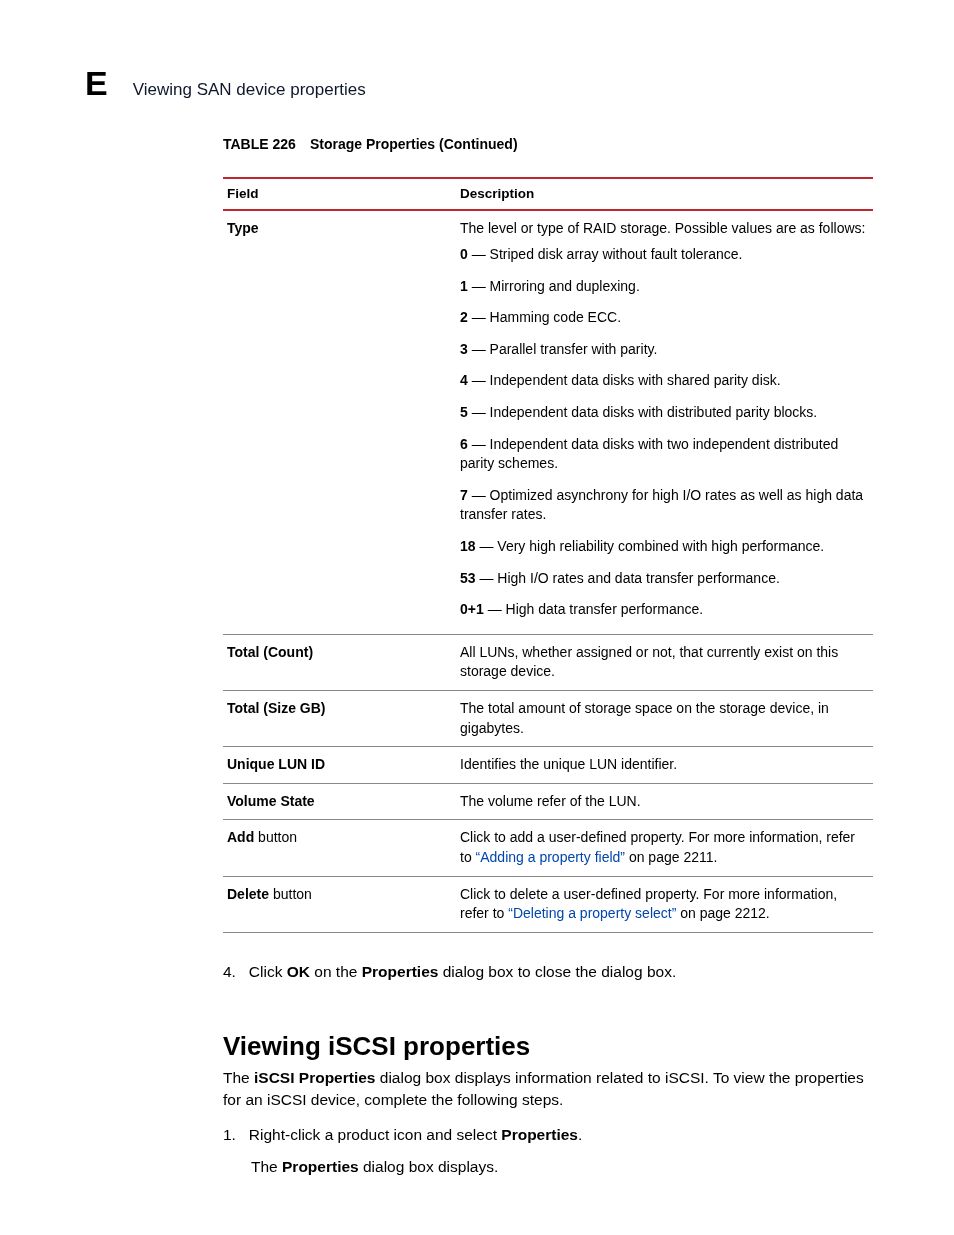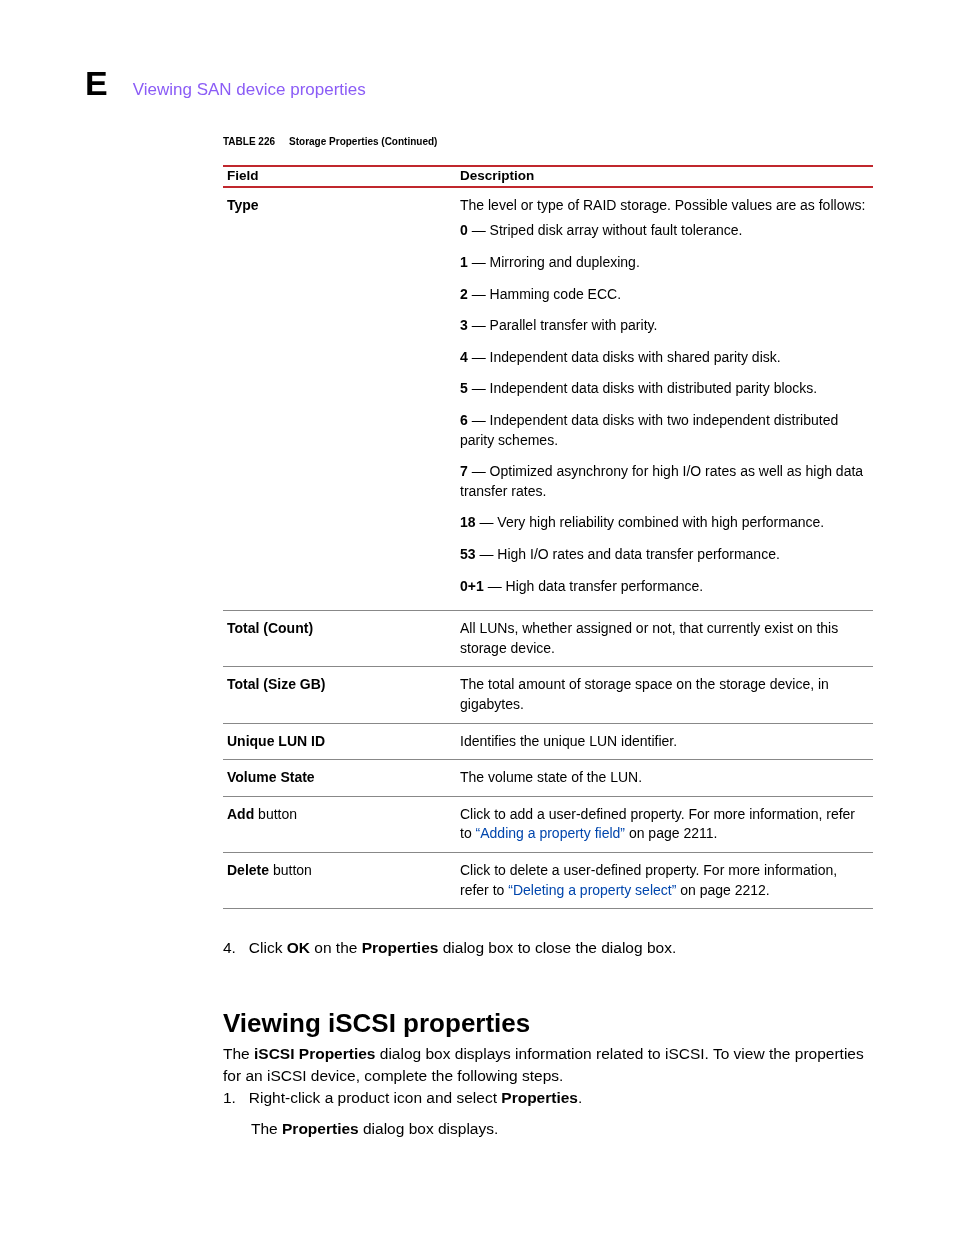--- a/index.html
+++ b/index.html
@@ -24,50 +24,50 @@
     gap: 25px;
   }
   .header .bigE {
     font-size: 34px;
     font-weight: bold;
     font-family: Arial, sans-serif;
   }
   .header .running {
     font-size: 17px;
     font-weight: normal;
-    color: #8b5cf6;
+    color: #0f172a;
   }
   .content {
     position: absolute;
     top: 135px;
     left: 223px;
     width: 650px;
   }
   .table-caption {
     font-weight: bold;
-    font-size: 10px;
-    margin-bottom: 16px;
+    font-size: 14px;
+    margin-bottom: 22px;
   }
   .table-caption .normal {
     font-weight: bold;
     padding-left: 14px;
   }
   table {
     width: 100%;
     border-collapse: collapse;
     font-size: 14px;
   }
   thead tr {
     border-top: 2px solid #c0272d;
     border-bottom: 2px solid #c0272d;
   }
   th {
     text-align: left;
     font-weight: bold;
-    padding: 0 4px;
+    padding: 6px 4px;
     font-size: 13.5px;
   }
   td {
     vertical-align: top;
     padding: 8px 4px;
     border-top: 1px solid #888;
     font-size: 14px;
   }
   td.field {
     width: 225px;
@@ -88,20 +88,21 @@
   .step .b { font-weight: bold; }
   h2.iscsi {
     font-family: Arial, sans-serif;
     font-size: 26px;
     font-weight: bold;
     margin: 46px 0 2px 0;
   }
   .para { font-size: 15.5px; }
   .numlist { font-size: 15.5px; }
   .numitem {
+    margin-top: 14px;
     padding-left: 28px;
     text-indent: -28px;
   }
   .numsub {
     margin-top: 10px;
     padding-left: 28px;
   }
 </style>
 </head>
 <body>
@@ -151,21 +152,21 @@
       <tr>
           <td class="field">Total (Size GB)</td>
           <td>The total amount of storage space on the storage device, in gigabytes.</td>
         </tr>
       <tr>
           <td class="field">Unique LUN ID</td>
           <td>Identifies the unique LUN identifier.</td>
         </tr>
       <tr>
           <td class="field">Volume State</td>
-          <td>The volume state of the LUN.</td>
+          <td>The volume refer of the LUN.</td>
         </tr>
       <tr>
         <td class="field"><span>Add</span><span class="nb"> button</span></td>
         <td><span>Click to add a user-defined property. For more information, refer to </span><span class="link">“Adding a property field”</span><span> on page 2211.</span></td>
       </tr>
       <tr style="border-bottom:1px solid #888;">
         <td class="field"><span>Delete</span><span class="nb"> button</span></td>
         <td><span>Click to delete a user-defined property. For more information, refer to </span><span class="link">“Deleting a property select”</span><span> on page 2212.</span></td>
       </tr>
     </tbody>

